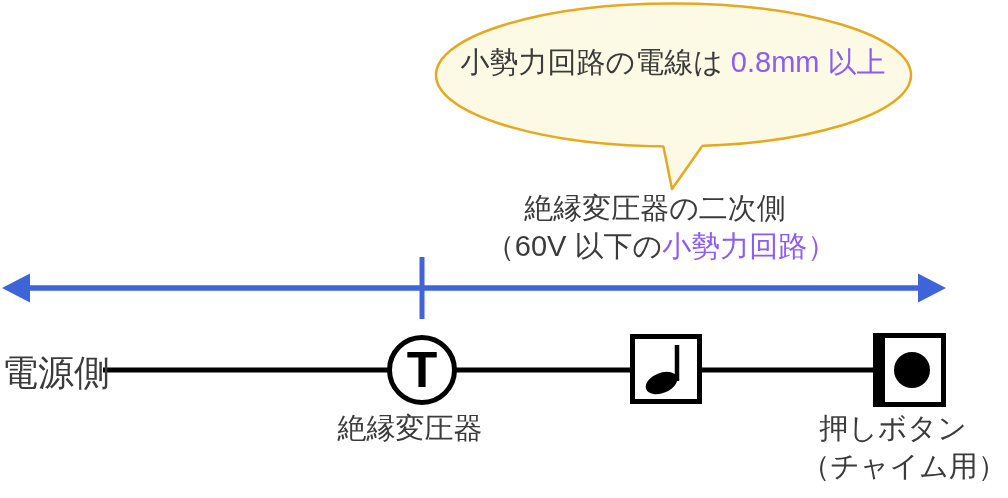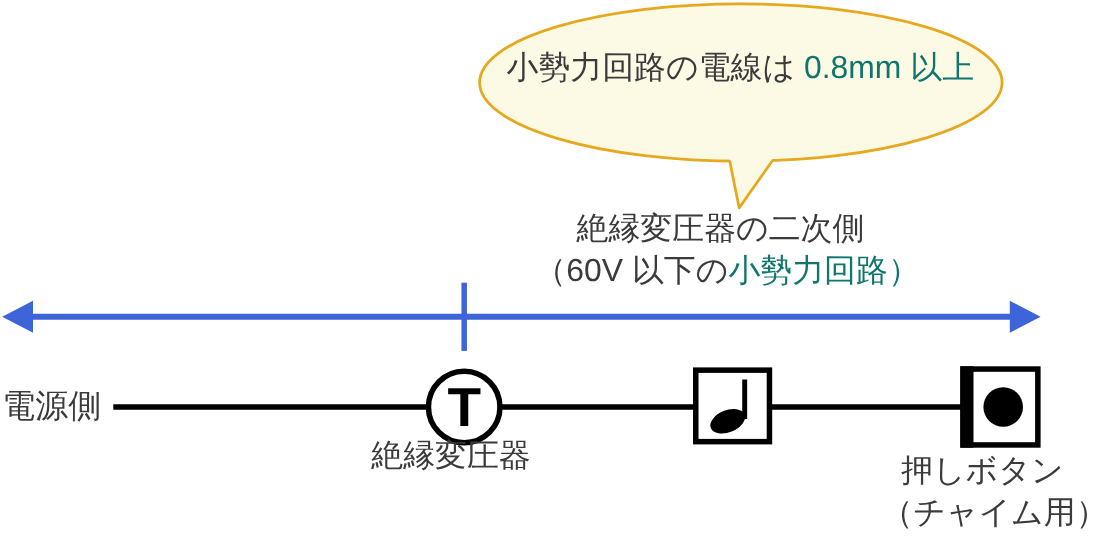--- a/index.html
+++ b/index.html
@@ -14,23 +14,23 @@
   .txt{
     position:absolute;
     white-space:nowrap;
     color:#3b3b3b;
     font-size:29px;
     line-height:1.05;
     transform:translateX(-50%);
     text-align:center;
     font-family:"Liberation Sans", sans-serif;
   }
-  .txt .red{color:#0f766e;}
+  .txt .red{color:#8b5cf6;}
   .no-center{transform:none;}
-  .src{font-size:30px;}
+  .src{font-size:36px;}
 </style>
 </head>
 <body>
 
 <div class="stage">
 
   <svg width="1008" height="498" viewBox="0 0 1008 498">
 
     <ellipse cx="673.5" cy="75" rx="237.5" ry="71.5" fill="#FCFAE4" stroke="#E6A81E" stroke-width="2.5"></ellipse>
     <path d="M661 133 L672 189 L714 127 Z" fill="#FCFAE4"></path>
@@ -56,19 +56,19 @@
   </svg>
 
   <div class="txt" style="left:673px; top:47px"><span>小勢力回路の電線は </span><span class="red">0.8mm 以上</span></div>
 
 
   <div class="txt" style="left:655px; top:193px">絶縁変圧器の二次側</div>
   <div class="txt" style="left:661px; top:231px"><span>（60V 以下の</span><span class="red">小勢力回路）</span></div>
 
   <div class="txt no-center src" style="left:2px; top:354px">電源側</div>
 
-  <div class="txt" style="left:410px; top:400px">絶縁変圧器</div>
+  <div class="txt" style="left:410px; top:413px">絶縁変圧器</div>
 
 
   <div class="txt" style="left:893px; top:413px">押しボタン</div>
   <div class="txt" style="left:904px; top:451px">（チャイム用）</div>
 
 </div>
 
 </body></html>

